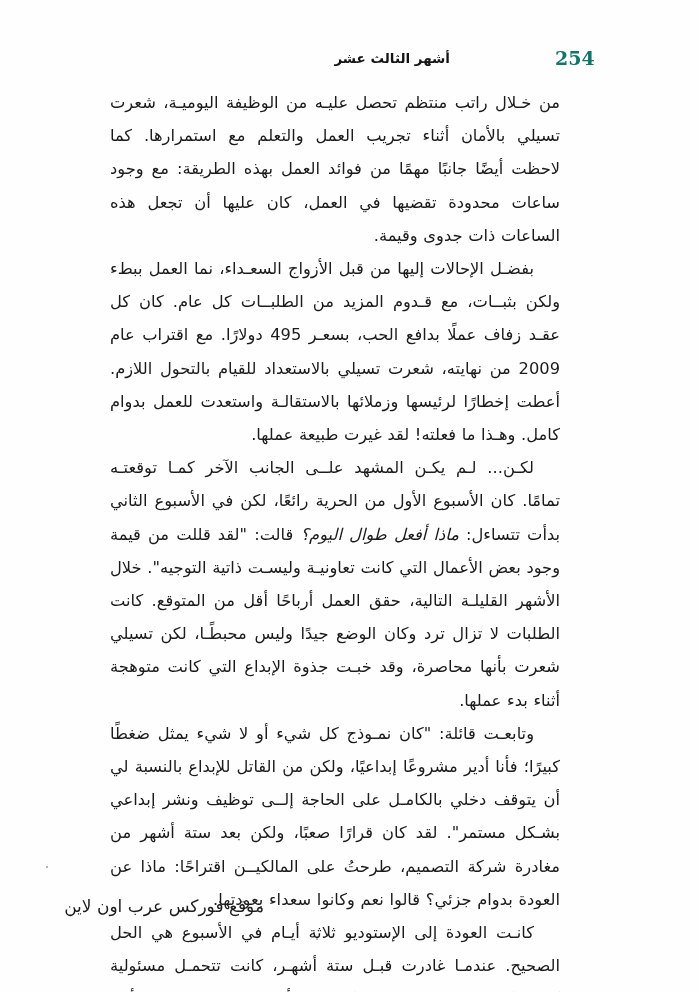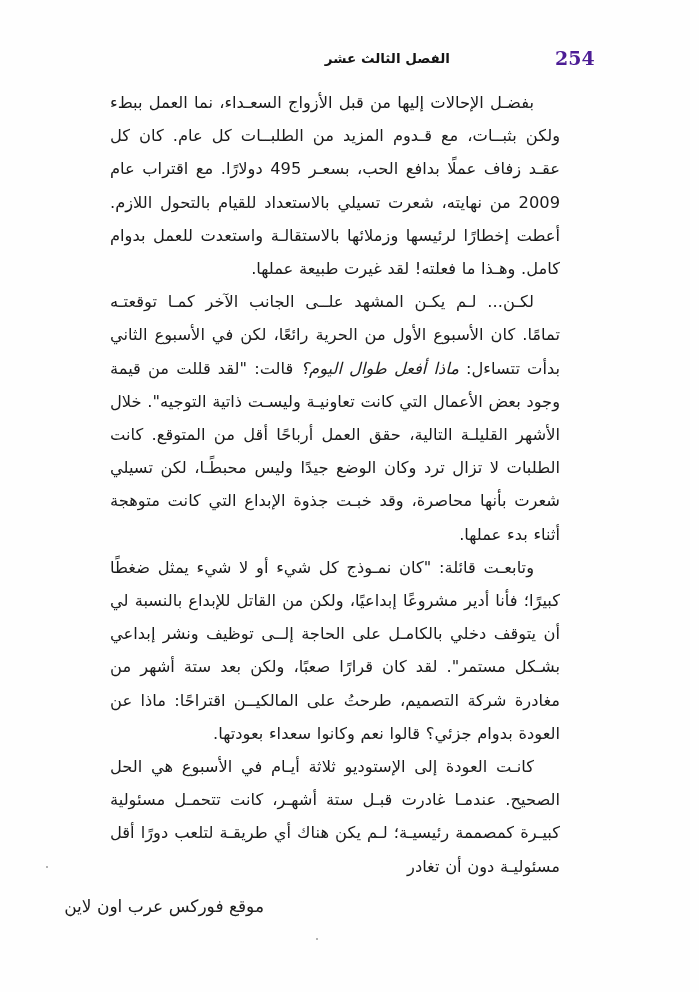--- a/index.html
+++ b/index.html
@@ -39,21 +39,21 @@
     direction: rtl;
   }
 
   .page-number {
     position: absolute;
     left: 555px;
     top: -3px;
     font-size: 19px;
     font-weight: bold;
     font-family: "DejaVu Serif", "Liberation Serif", serif;
-    color: #4c1d95;
+    color: #0f766e;
     direction: ltr;
   }
 
   
   .text-block {
     position: absolute;
     top: 86px;
     right: 139px;
     width: 450px;
     direction: rtl;
@@ -117,25 +117,26 @@
     background: #9a9a9a;
     border-radius: 50%;
   }
 </style>
 </head>
 <body>
 
 <div class="page">
 
   <div class="running-head">
-    <div class="chapter-title">الفصل الثالث عشر</div>
+    <div class="chapter-title">أشهر الثالث عشر</div>
     <div class="page-number">254</div>
   </div>
 
   <div class="text-block">
+    <p class="para no-indent">من خـلال راتب منتظم تحصل عليـه من الوظيفة اليوميـة، شعرت تسيلي بالأمان أثناء تجريب العمل والتعلم مع استمرارها. كما لاحظت أيضًا جانبًا مهمًا من فوائد العمل بهذه الطريقة: مع وجود ساعات محدودة تقضيها في العمل، كان عليها أن تجعل هذه الساعات ذات جدوى وقيمة.</p>
     <p class="para">بفضـل الإحالات إليها من قبل الأزواج السعـداء، نما العمل ببطء ولكن بثبــات، مع قـدوم المزيد من الطلبــات كل عام. كان كل عقـد زفاف عملًا بدافع الحب، بسعـر 495 دولارًا. مع اقتراب عام 2009 من نهايته، شعرت تسيلي بالاستعداد للقيام بالتحول اللازم. أعطت إخطارًا لرئيسها وزملائها بالاستقالـة واستعدت للعمل بدوام كامل. وهـذا ما فعلته! لقد غيرت طبيعة عملها.</p>
     <p class="para">
       <span>لكـن... لـم يكـن المشهد علــى الجانب الآخر كمـا توقعتـه تمامًا. كان الأسبوع الأول من الحرية رائعًا، لكن في الأسبوع الثاني بدأت تتساءل: </span><em class="italic">ماذا أفعل طوال اليوم؟</em><span> قالت: "لقد قللت من قيمة وجود بعض الأعمال التي كانت تعاونيـة وليسـت ذاتية التوجيه". خلال الأشهر القليلـة التالية، حقق العمل أرباحًا أقل من المتوقع. كانت الطلبات لا تزال ترد وكان الوضع جيدًا وليس محبطًـا، لكن تسيلي شعرت بأنها محاصرة، وقد خبـت جذوة الإبداع التي كانت متوهجة أثناء بدء عملها.</span>
     </p>
     <p class="para">وتابعـت قائلة: "كان نمـوذج كل شيء أو لا شيء يمثل ضغطًا كبيرًا؛ فأنا أدير مشروعًا إبداعيًا، ولكن من القاتل للإبداع بالنسبة لي أن يتوقف دخلي بالكامـل على الحاجة إلــى توظيف ونشر إبداعي بشـكل مستمر". لقد كان قرارًا صعبًا، ولكن بعد ستة أشهر من مغادرة شركة التصميم، طرحتُ على المالكيــن اقتراحًا: ماذا عن العودة بدوام جزئي؟ قالوا نعم وكانوا سعداء بعودتها.</p>
     <p class="para">كانـت العودة إلى الإستوديو ثلاثة أيـام في الأسبوع هي الحل الصحيح. عندمـا غادرت قبـل ستة أشهـر، كانت تتحمـل مسئولية كبيـرة كمصممة رئيسيـة؛ لـم يكن هناك أي طريقـة لتلعب دورًا أقل مسئوليـة دون أن تغادر</p>
   </div>
 
   <div class="speck" style="left:46px; top:866px;"></div>
   <div class="speck" style="left:316px; top:938px;"></div>

